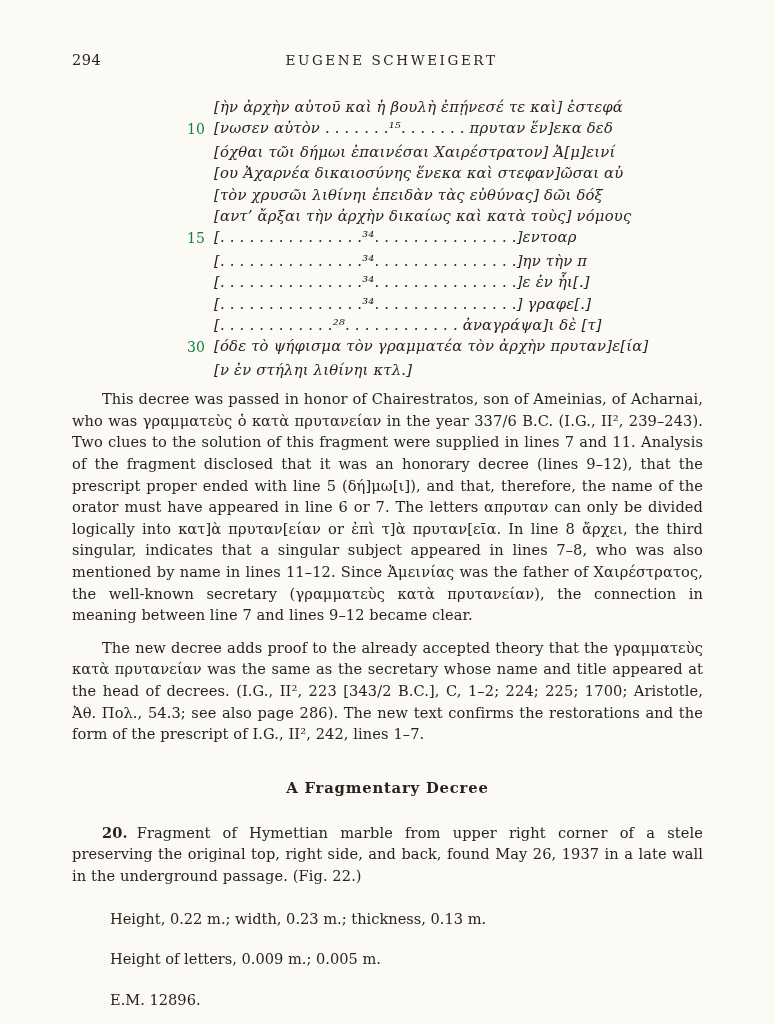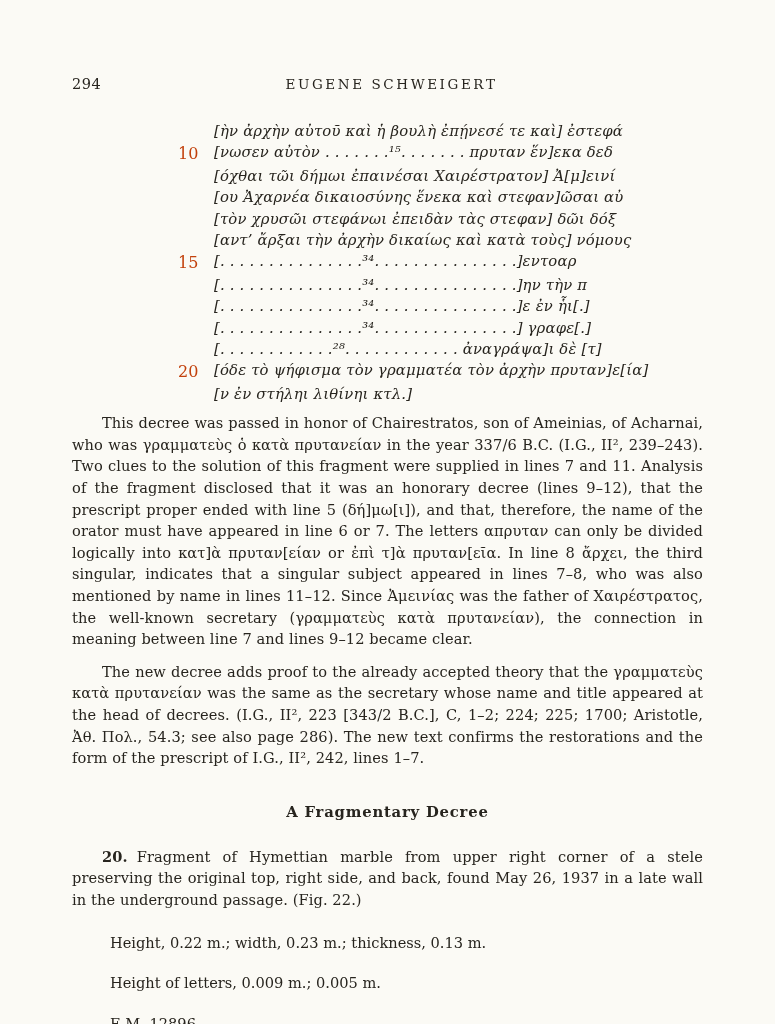--- a/index.html
+++ b/index.html
@@ -7,31 +7,31 @@
     width: 775px;
     height: 1024px;
     background: #fbfaf5;
     color: #27241e;
     font-family: "DejaVu Serif", "Liberation Serif", serif;
   }
   .page {
     box-sizing: border-box;
     width: 775px;
     height: 1024px;
-    padding: 76px 72px 0 72px;
+    padding: 52px 72px 0 72px;
     position: relative;
     overflow: hidden;
   }
   .page-header { position: relative; height: 20px; margin-bottom: 24px; }
   .page-number { position: absolute; left: 0; top: 0; font-size: 14.5px; letter-spacing: 0.5px; }
   .author { position: absolute; left: 8px; right: 0; top: 0; text-align: center; font-size: 13.5px; letter-spacing: 2.6px; }
 
   .inscription { margin-left: 106px; margin-bottom: 8px; }
   .insc-row { display: flex; line-height: 21.4px; white-space: nowrap; }
-  .insc-num { width: 36px; flex: 0 0 36px; font-size: 16px; padding-top: 2px; color: #c2410c; }
+  .insc-num { width: 36px; flex: 0 0 36px; font-size: 14px; padding-top: 2px; color: #15803d; text-align: center; }
   .insc-text { font-style: italic; font-size: 14.8px; letter-spacing: 0.2px; }
 
   .para {
     font-size: 14.6px;
     line-height: 21.6px;
     text-align: justify;
     text-indent: 30px;
     margin: 0 0 11px 0;
     letter-spacing: 0.1px;
   }
@@ -68,21 +68,21 @@
     <div class="insc-row">
       <span class="insc-num"></span>
       <span class="insc-text">[όχθαι τῶι δήμωι ἐπαινέσαι Χαιρέστρατον] Ἀ[μ]εινί</span>
     </div>
     <div class="insc-row">
       <span class="insc-num"></span>
       <span class="insc-text">[ου Ἀχαρνέα δικαιοσύνης ἕνεκα καὶ στεφαν]ῶσαι αὐ</span>
     </div>
     <div class="insc-row">
       <span class="insc-num"></span>
-      <span class="insc-text">[τὸν χρυσῶι στεφάνωι ἐπειδὰν τὰς στεφαν] δῶι δόξ</span>
+      <span class="insc-text">[τὸν χρυσῶι λιθίνηι ἐπειδὰν τὰς εὐθύνας] δῶι δόξ</span>
     </div>
     <div class="insc-row">
       <span class="insc-num"></span>
       <span class="insc-text">[αντ’ ἄρξαι τὴν ἀρχὴν δικαίως καὶ κατὰ τοὺς] νόμους</span>
     </div>
     <div class="insc-row">
       <span class="insc-num">15</span>
       <span class="insc-text">[. . . . . . . . . . . . . . .³⁴. . . . . . . . . . . . . . .]εντοαρ</span>
     </div>
     <div class="insc-row">
@@ -95,21 +95,21 @@
     </div>
     <div class="insc-row">
       <span class="insc-num"></span>
       <span class="insc-text">[. . . . . . . . . . . . . . .³⁴. . . . . . . . . . . . . . .] γραφε[.]</span>
     </div>
     <div class="insc-row">
       <span class="insc-num"></span>
       <span class="insc-text">[. . . . . . . . . . . .²⁸. . . . . . . . . . . . ἀναγράψα]ι δὲ [τ]</span>
     </div>
     <div class="insc-row">
-      <span class="insc-num">20</span>
+      <span class="insc-num">30</span>
       <span class="insc-text">[όδε τὸ ψήφισμα τὸν γραμματέα τὸν ἀρχὴν πρυταν]ε[ία]</span>
     </div>
     <div class="insc-row">
       <span class="insc-num"></span>
       <span class="insc-text">[ν ἐν στήληι λιθίνηι κτλ.]</span>
     </div>
   </div>
 
   <p class="para">This decree was passed in honor of Chairestratos, son of Ameinias, of Acharnai, who was γραμματεὺς ὁ κατὰ πρυτανείαν in the year 337/6 B.C. (I.G., II², 239–243).  Two clues to the solution of this fragment were supplied in lines 7 and 11.  Analysis of the fragment disclosed that it was an honorary decree (lines 9–12), that the prescript proper ended with line 5 (δή]μω[ι]), and that, therefore, the name of the orator must have appeared in line 6 or 7.  The letters απρυταν can only be divided logically into κατ]ὰ πρυταν[είαν or ἐπὶ τ]ὰ πρυταν[εῖα.  In line 8 ἄρχει, the third singular, indicates that a singular subject appeared in lines 7–8, who was also mentioned by name in lines 11–12.  Since Ἀμεινίας was the father of Χαιρέστρατος, the well-known secretary (γραμματεὺς κατὰ πρυτανείαν), the connection in meaning between line 7 and lines 9–12 became clear.</p>
 

